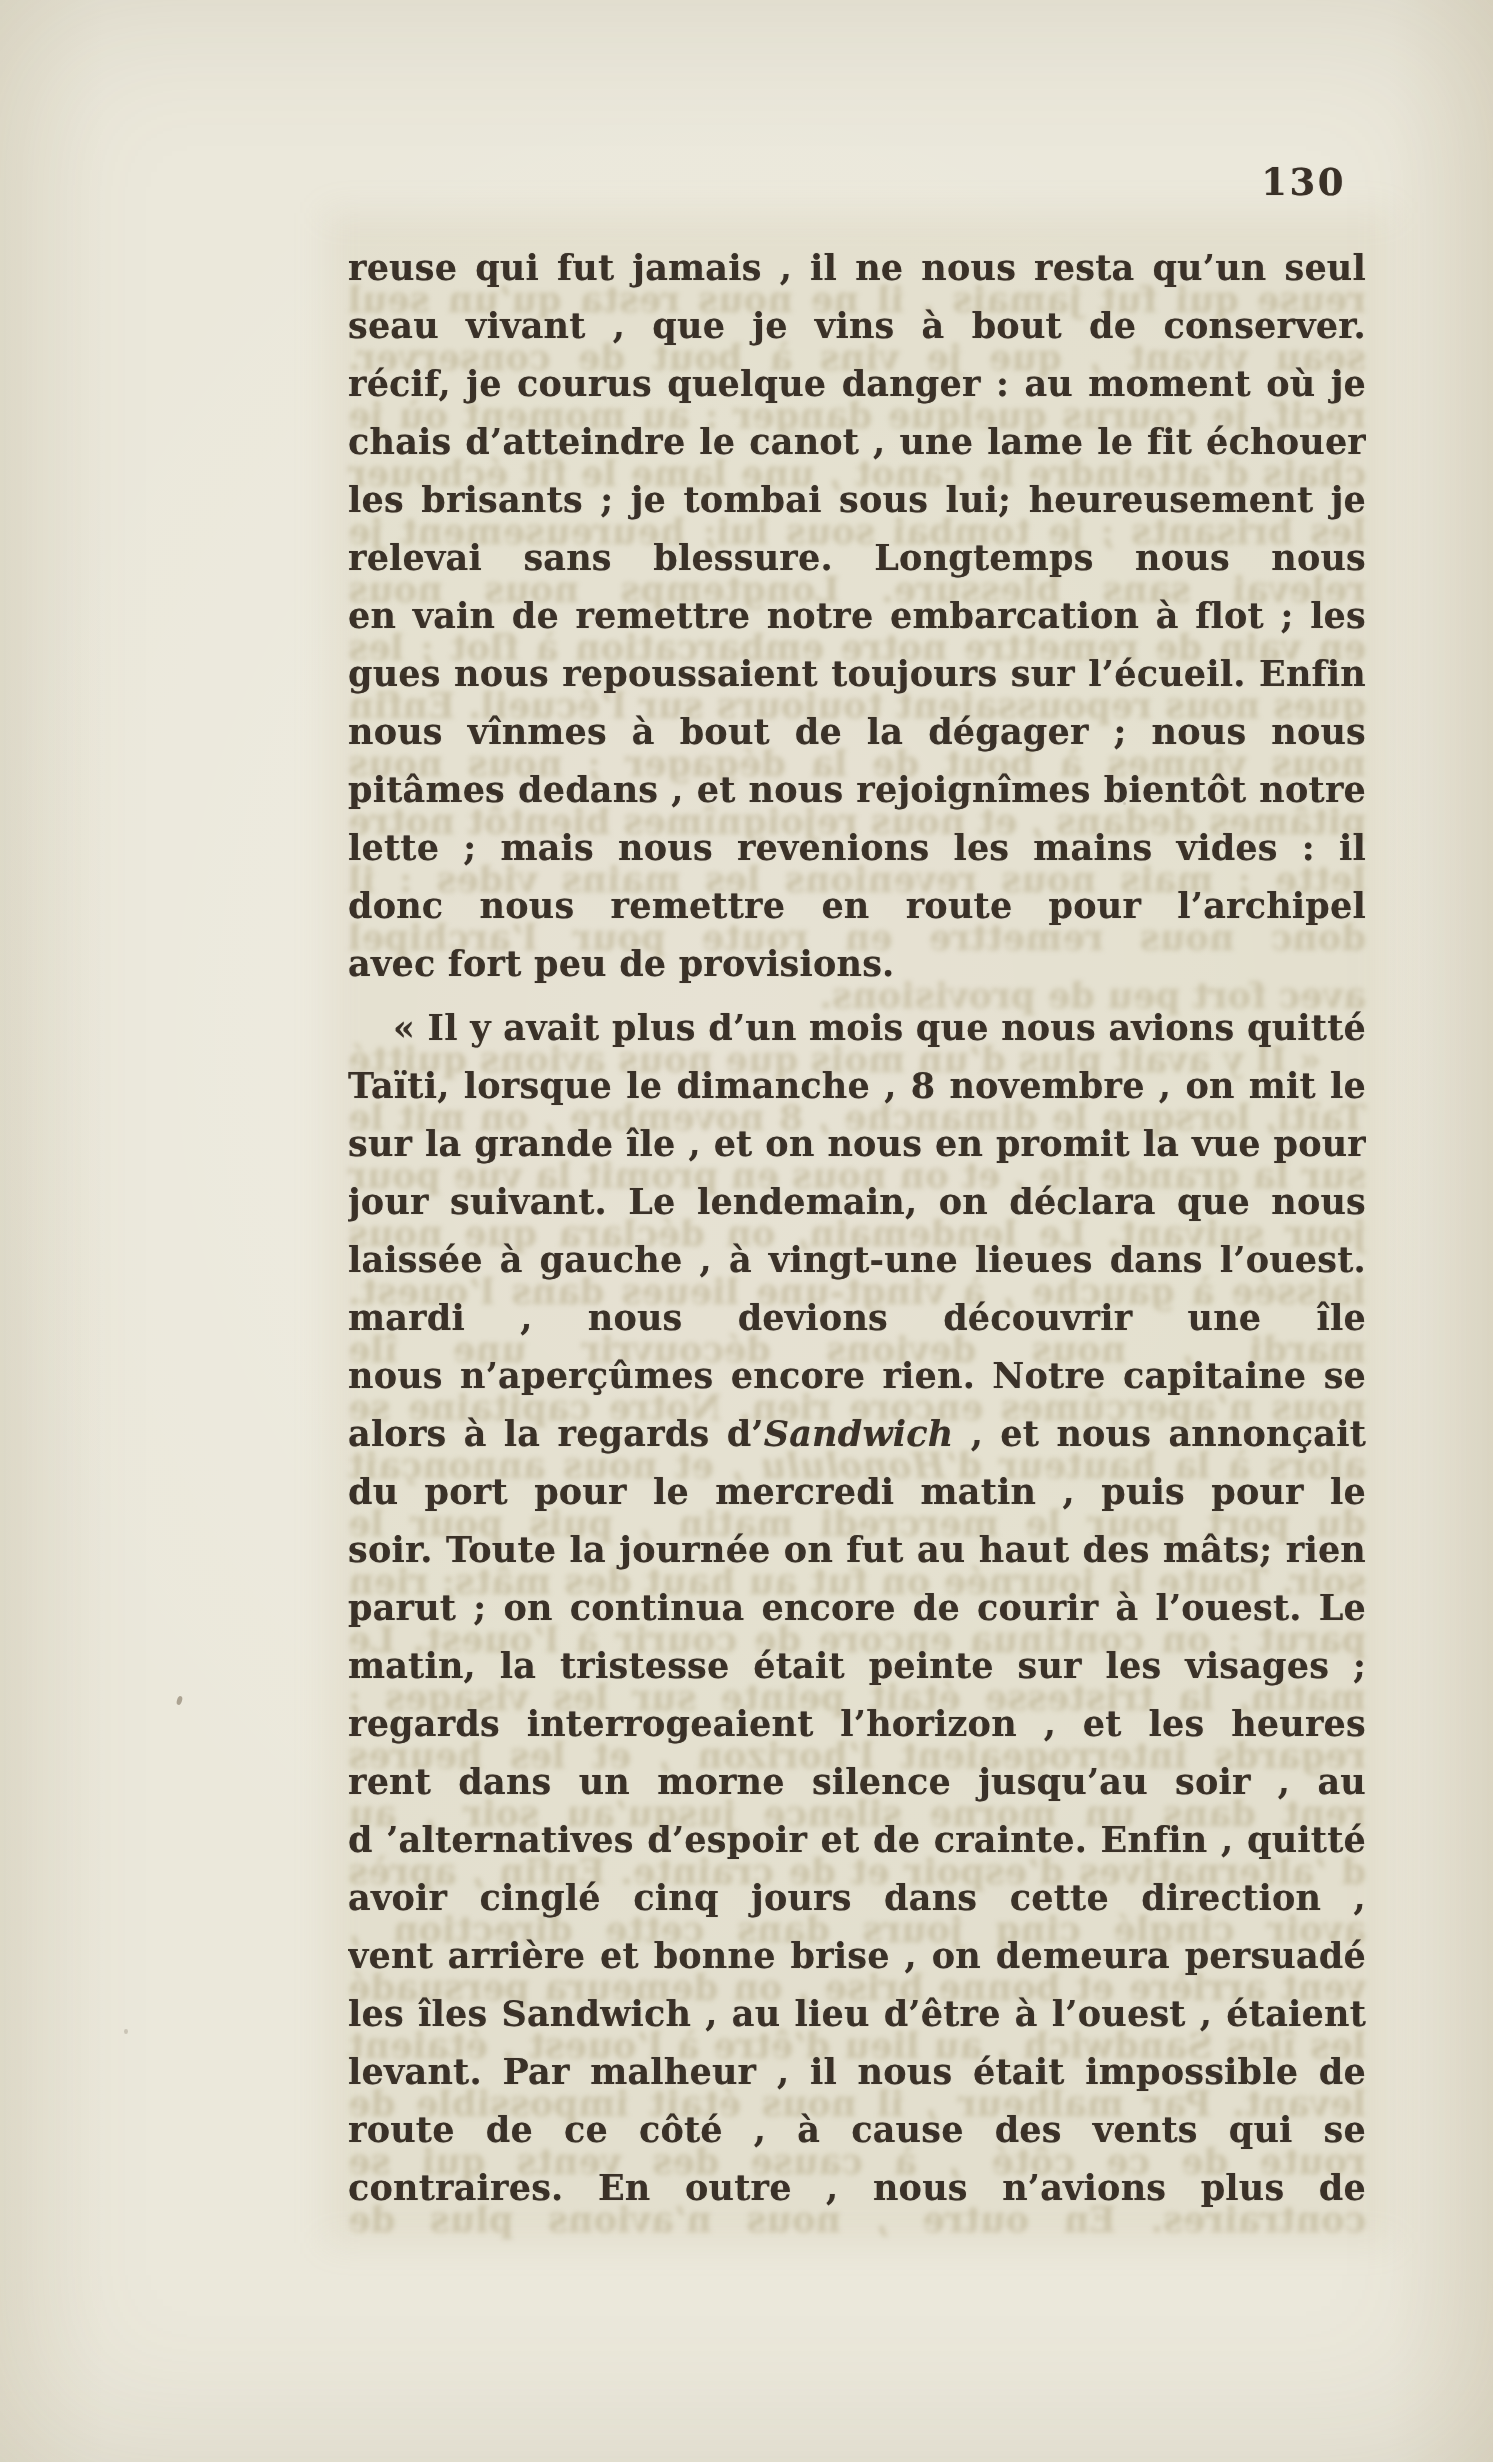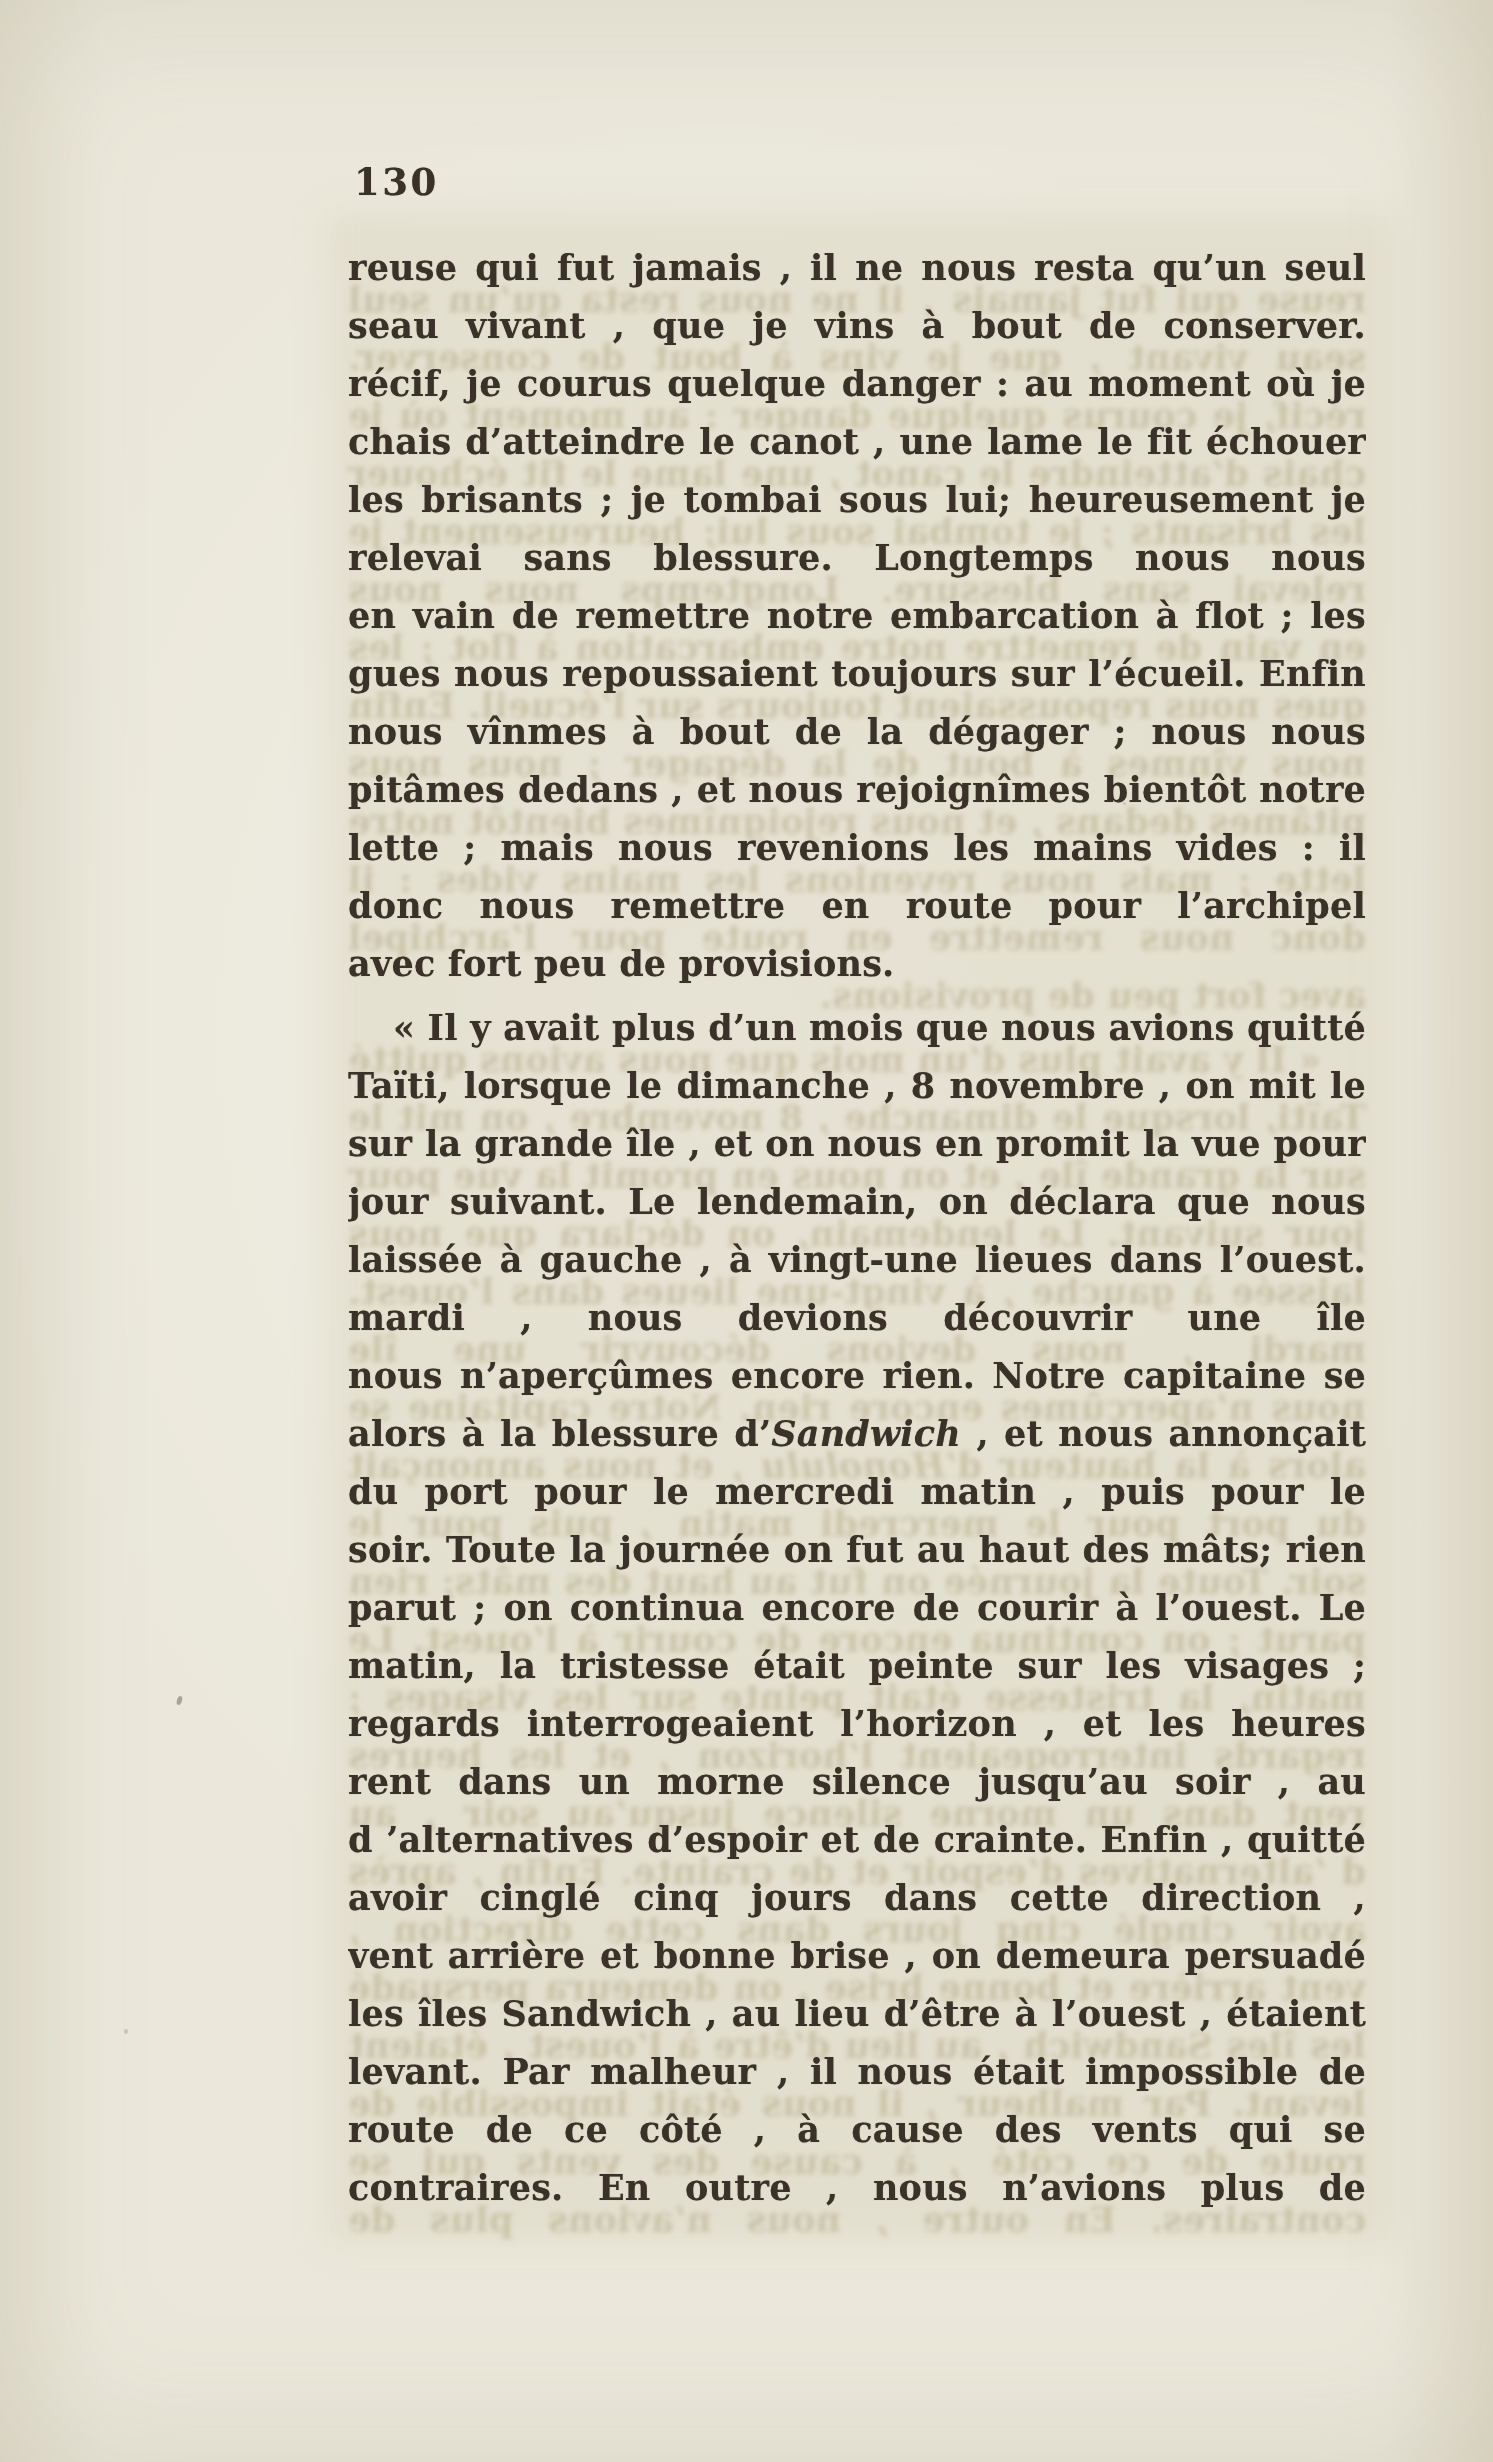--- a/index.html
+++ b/index.html
@@ -40,24 +40,24 @@
     filter: blur(2.9px);
     opacity: 0.5;
     color: #b2a783;
     pointer-events: none;
   }
   .bleed-layer .line {
     text-shadow: none;
   }
   .page-number {
     position: absolute;
-    left: 354px;
+    left: 328px;
     top: 160px;
     width: 1018px;
-    text-align: left;
+    text-align: right;
     font-size: 37px;
     font-weight: 700;
     letter-spacing: 2.5px;
     text-shadow: 0 0 0.8px rgba(58,49,40,0.55);
   }
   .text-block {
     position: absolute;
     left: 348px;
     top: 239px;
     width: 1018px;
@@ -154,21 +154,21 @@
       <div class="line"><span>lette ; mais nous revenions les mains vides : il fallut</span></div>
       <div class="line"><span>donc nous remettre en route pour l’archipel Sandwich</span></div>
       <div class="line noj"><span>avec fort peu de provisions.</span></div>
       <div class="line indent"><span>« Il y avait plus d’un mois que nous avions quitté</span></div>
       <div class="line"><span>Taïti, lorsque le dimanche , 8 novembre , on mit le cap</span></div>
       <div class="line"><span>sur la grande île , et on nous en promit la vue pour le</span></div>
       <div class="line"><span>jour suivant. Le lendemain, on déclara que nous l’avions</span></div>
       <div class="line"><span>laissée à gauche , à vingt-une lieues dans l’ouest. Le</span></div>
       <div class="line"><span>mardi , nous devions découvrir une île intermédiaire ;</span></div>
       <div class="line"><span>nous n’aperçûmes encore rien. Notre capitaine se croyait</span></div>
-      <div class="line"><span>alors à la blessure d’</span><span class="ital">Sandwich</span><span> , et nous annonçait la vue</span></div>
+      <div class="line"><span>alors à la regards d’</span><span class="ital">Sandwich</span><span> , et nous annonçait la vue</span></div>
       <div class="line"><span>du port pour le mercredi matin , puis pour le mercredi</span></div>
       <div class="line"><span>soir. Toute la journée on fut au haut des mâts; rien ne</span></div>
       <div class="line"><span>parut ; on continua encore de courir à l’ouest. Le jeudi</span></div>
       <div class="line"><span>matin, la tristesse était peinte sur les visages ; tous les</span></div>
       <div class="line"><span>regards interrogeaient l’horizon , et les heures s’écoulè-</span></div>
       <div class="line"><span>rent dans un morne silence jusqu’au soir , au milieu</span></div>
       <div class="line"><span>d ’alternatives d’espoir et de crainte. Enfin , quitté</span></div>
       <div class="line"><span>avoir cinglé cinq jours dans cette direction , toujours</span></div>
       <div class="line"><span>vent arrière et bonne brise , on demeura persuadé que</span></div>
       <div class="line"><span>les îles Sandwich , au lieu d’être à l’ouest , étaient au</span></div>

